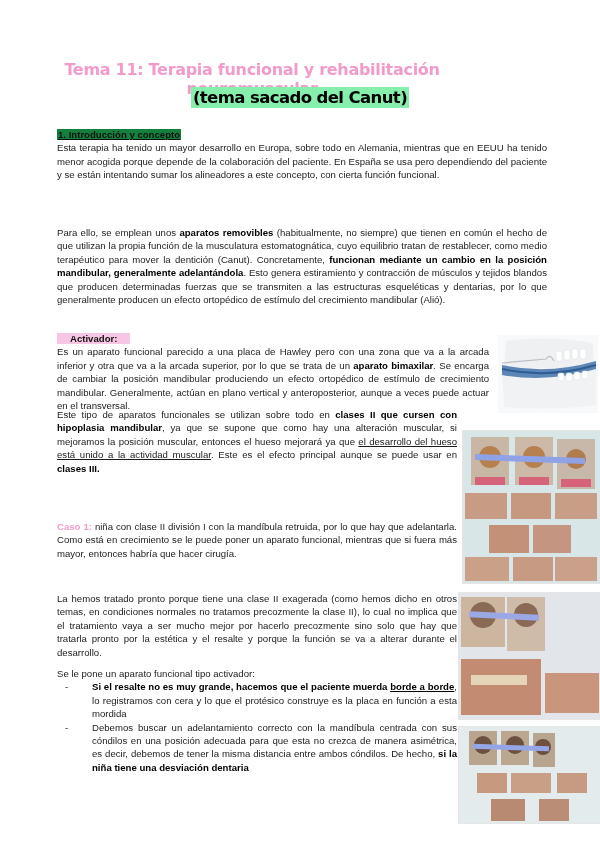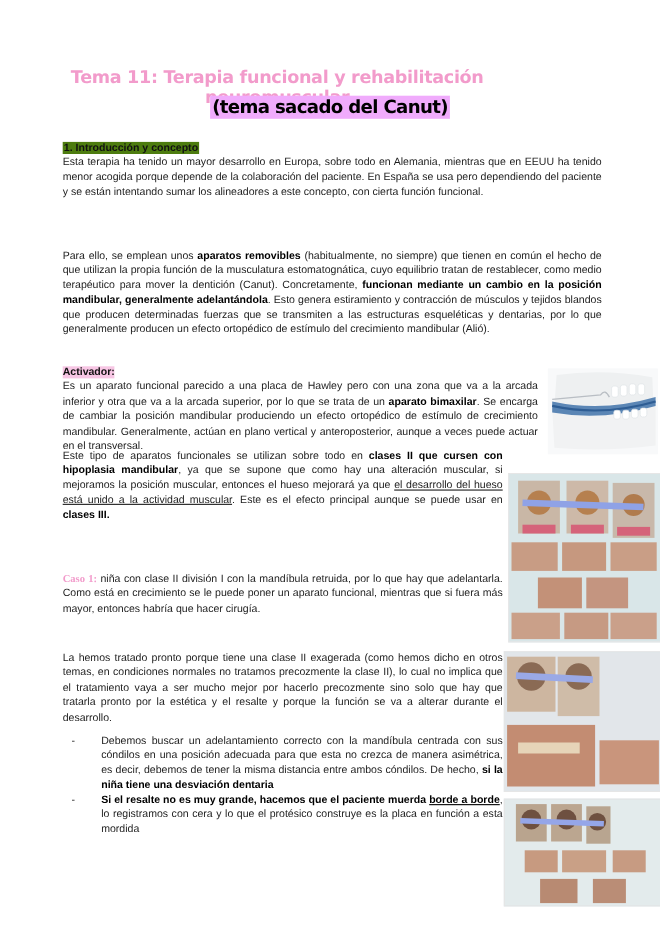--- a/index.html
+++ b/index.html
@@ -2,32 +2,32 @@
 <html><head>
 <meta charset="utf-8">
 <style>
   html, body { margin:0; padding:0; background:#ffffff; }
   body { width:600px; height:848px; position:relative; overflow:hidden;
          font-family:"Liberation Sans", sans-serif; color:#1a1a1a; }
   .title { position:absolute; top:60px; left:0; width:504px; text-align:center;
            font-family:"DejaVu Sans", sans-serif; font-weight:bold; font-size:16px;
            color:#f29bcb; letter-spacing:-0.3px; }
   .subtitle-wrap { position:absolute; top:87px; left:0; width:600px; text-align:center; }
-  .subtitle { display:inline-block; background:#f0abfc; color:#000;
+  .subtitle { display:inline-block; background:#86efac; color:#000;
               font-family:"DejaVu Sans", sans-serif; font-weight:bold; font-size:16.5px;
               padding:1px 2px; letter-spacing:-0.6px; }
   .p { position:absolute; left:57px; font-size:9.6px; line-height:13.4px;
        text-align:justify; color:#1c1c1c; }
   .full { width:490px; }
   .narrow { width:400px; }
-  .h { font-weight:bold; color:#111; background:#4d7c0f; padding:0 1px; }
-  .h2 { font-weight:bold; color:#111; background:#f7c6e4; padding:0 0; }
+  .h { font-weight:bold; color:#111; text-decoration:underline; background:#15803d; padding:0 1px; }
+  .h2 { font-weight:bold; color:#111; background:#f7c6e4; padding:0 13px; }
   b { font-weight:bold; color:#000; }
   u { text-decoration:underline; }
-  .caso { color:#f29bcb; font-weight:bold;font-family:Liberation Serif, serif; }
+  .caso { color:#f29bcb; font-weight:bold; }
   ul.dash { list-style:none; margin:0; padding:0; }
   ul.dash li { position:relative; padding-left:35px; margin:0; }
   ul.dash li::before { content:"-"; position:absolute; left:8px; top:0; }
   
   .img { position:absolute; overflow:hidden; }
   .activator { left:498px; top:335px; width:100px; height:78px; background:#f7f8f9; }
   .collage { background:#dbe7ea; border:1px solid #e6e6e6; }
   .c1 { left:462px; top:430px; width:138px; height:152px; }
   .c2 { left:458px; top:592px; width:142px; height:126px; }
   .c3 { left:458px; top:726px; width:142px; height:96px; }
@@ -83,23 +83,24 @@
 
   <div class="p narrow" style="top:520px;">
     <span class="caso">Caso 1:</span><span> niña con clase II división I con la mandíbula retruida, por lo que hay que adelantarla. Como está en crecimiento se le puede poner un aparato funcional, mientras que si fuera más mayor, entonces habría que hacer cirugía.</span>
   </div>
 
   <div class="p narrow" style="top:592px;">
     <span>La hemos tratado pronto porque tiene una clase II exagerada (como hemos dicho en otros temas, en condiciones normales no tratamos precozmente la clase II), lo cual no implica que el tratamiento vaya a ser mucho mejor por hacerlo precozmente sino solo que hay que tratarla pronto por la estética y el resalte y porque la función se va a alterar durante el desarrollo.</span>
   </div>
 
   <div class="p narrow" style="top:667px;">
+    <span>Se le pone un aparato funcional tipo activador:</span>
     <ul class="dash">
+      <li><b>Si el resalte no es muy grande, hacemos que el paciente muerda </b><b><u>borde a borde</u></b><span>, lo registramos con cera y lo que el protésico construye es la placa en función a esta mordida</span></li>
       <li><span>Debemos buscar un adelantamiento correcto con la mandíbula centrada con sus cóndilos en una posición adecuada para que esta no crezca de manera asimétrica, es decir, debemos de tener la misma distancia entre ambos cóndilos. De hecho, </span><b>si la niña tiene una desviación dentaria</b></li>
-      <li><b>Si el resalte no es muy grande, hacemos que el paciente muerda </b><b><u>borde a borde</u></b><span>, lo registramos con cera y lo que el protésico construye es la placa en función a esta mordida</span></li>
     </ul>
   </div>
 
   <div class="img collage c1">
     <svg width="138" height="152" viewBox="0 0 138 152">
       <rect width="138" height="152" fill="#d9e6e8"></rect>
       <rect x="8" y="6" width="38" height="48" fill="#c9b7a6"></rect>
         <rect x="52" y="6" width="38" height="48" fill="#cdb9a8"></rect>
         <rect x="94" y="8" width="38" height="50" fill="#c8b8aa"></rect>
       <circle cx="27" cy="26" r="11" fill="#b6804f"></circle>

